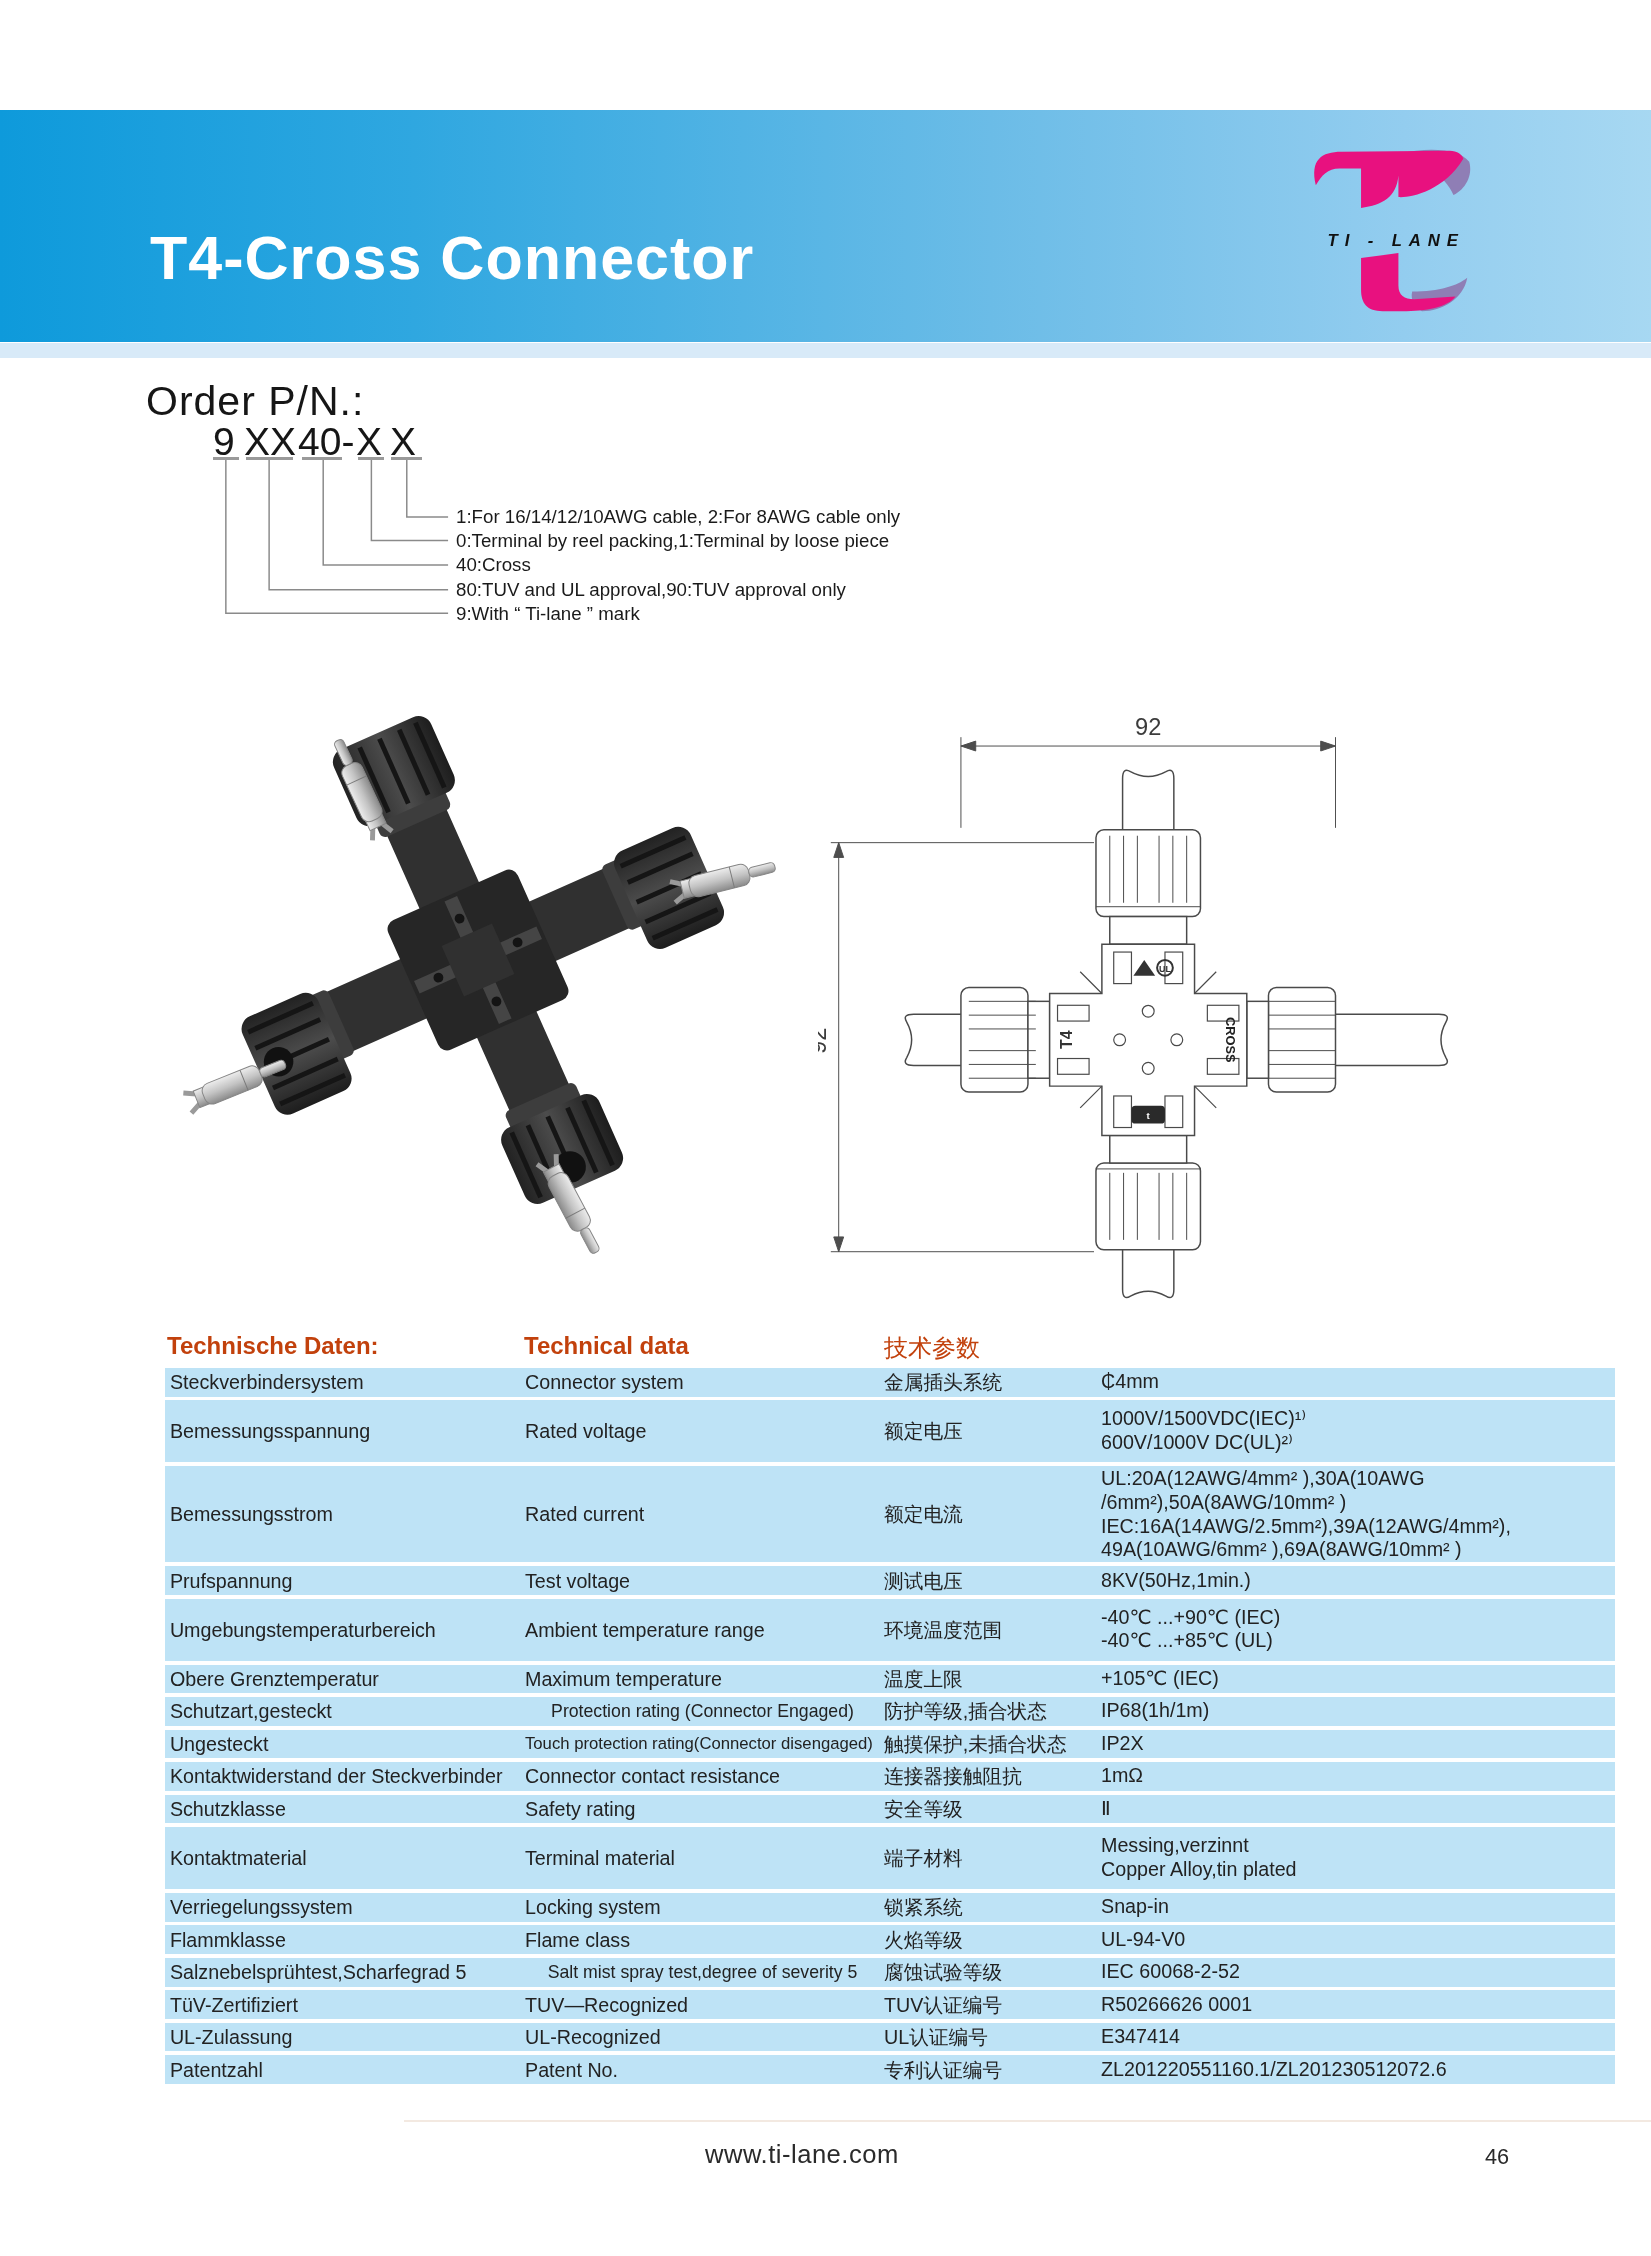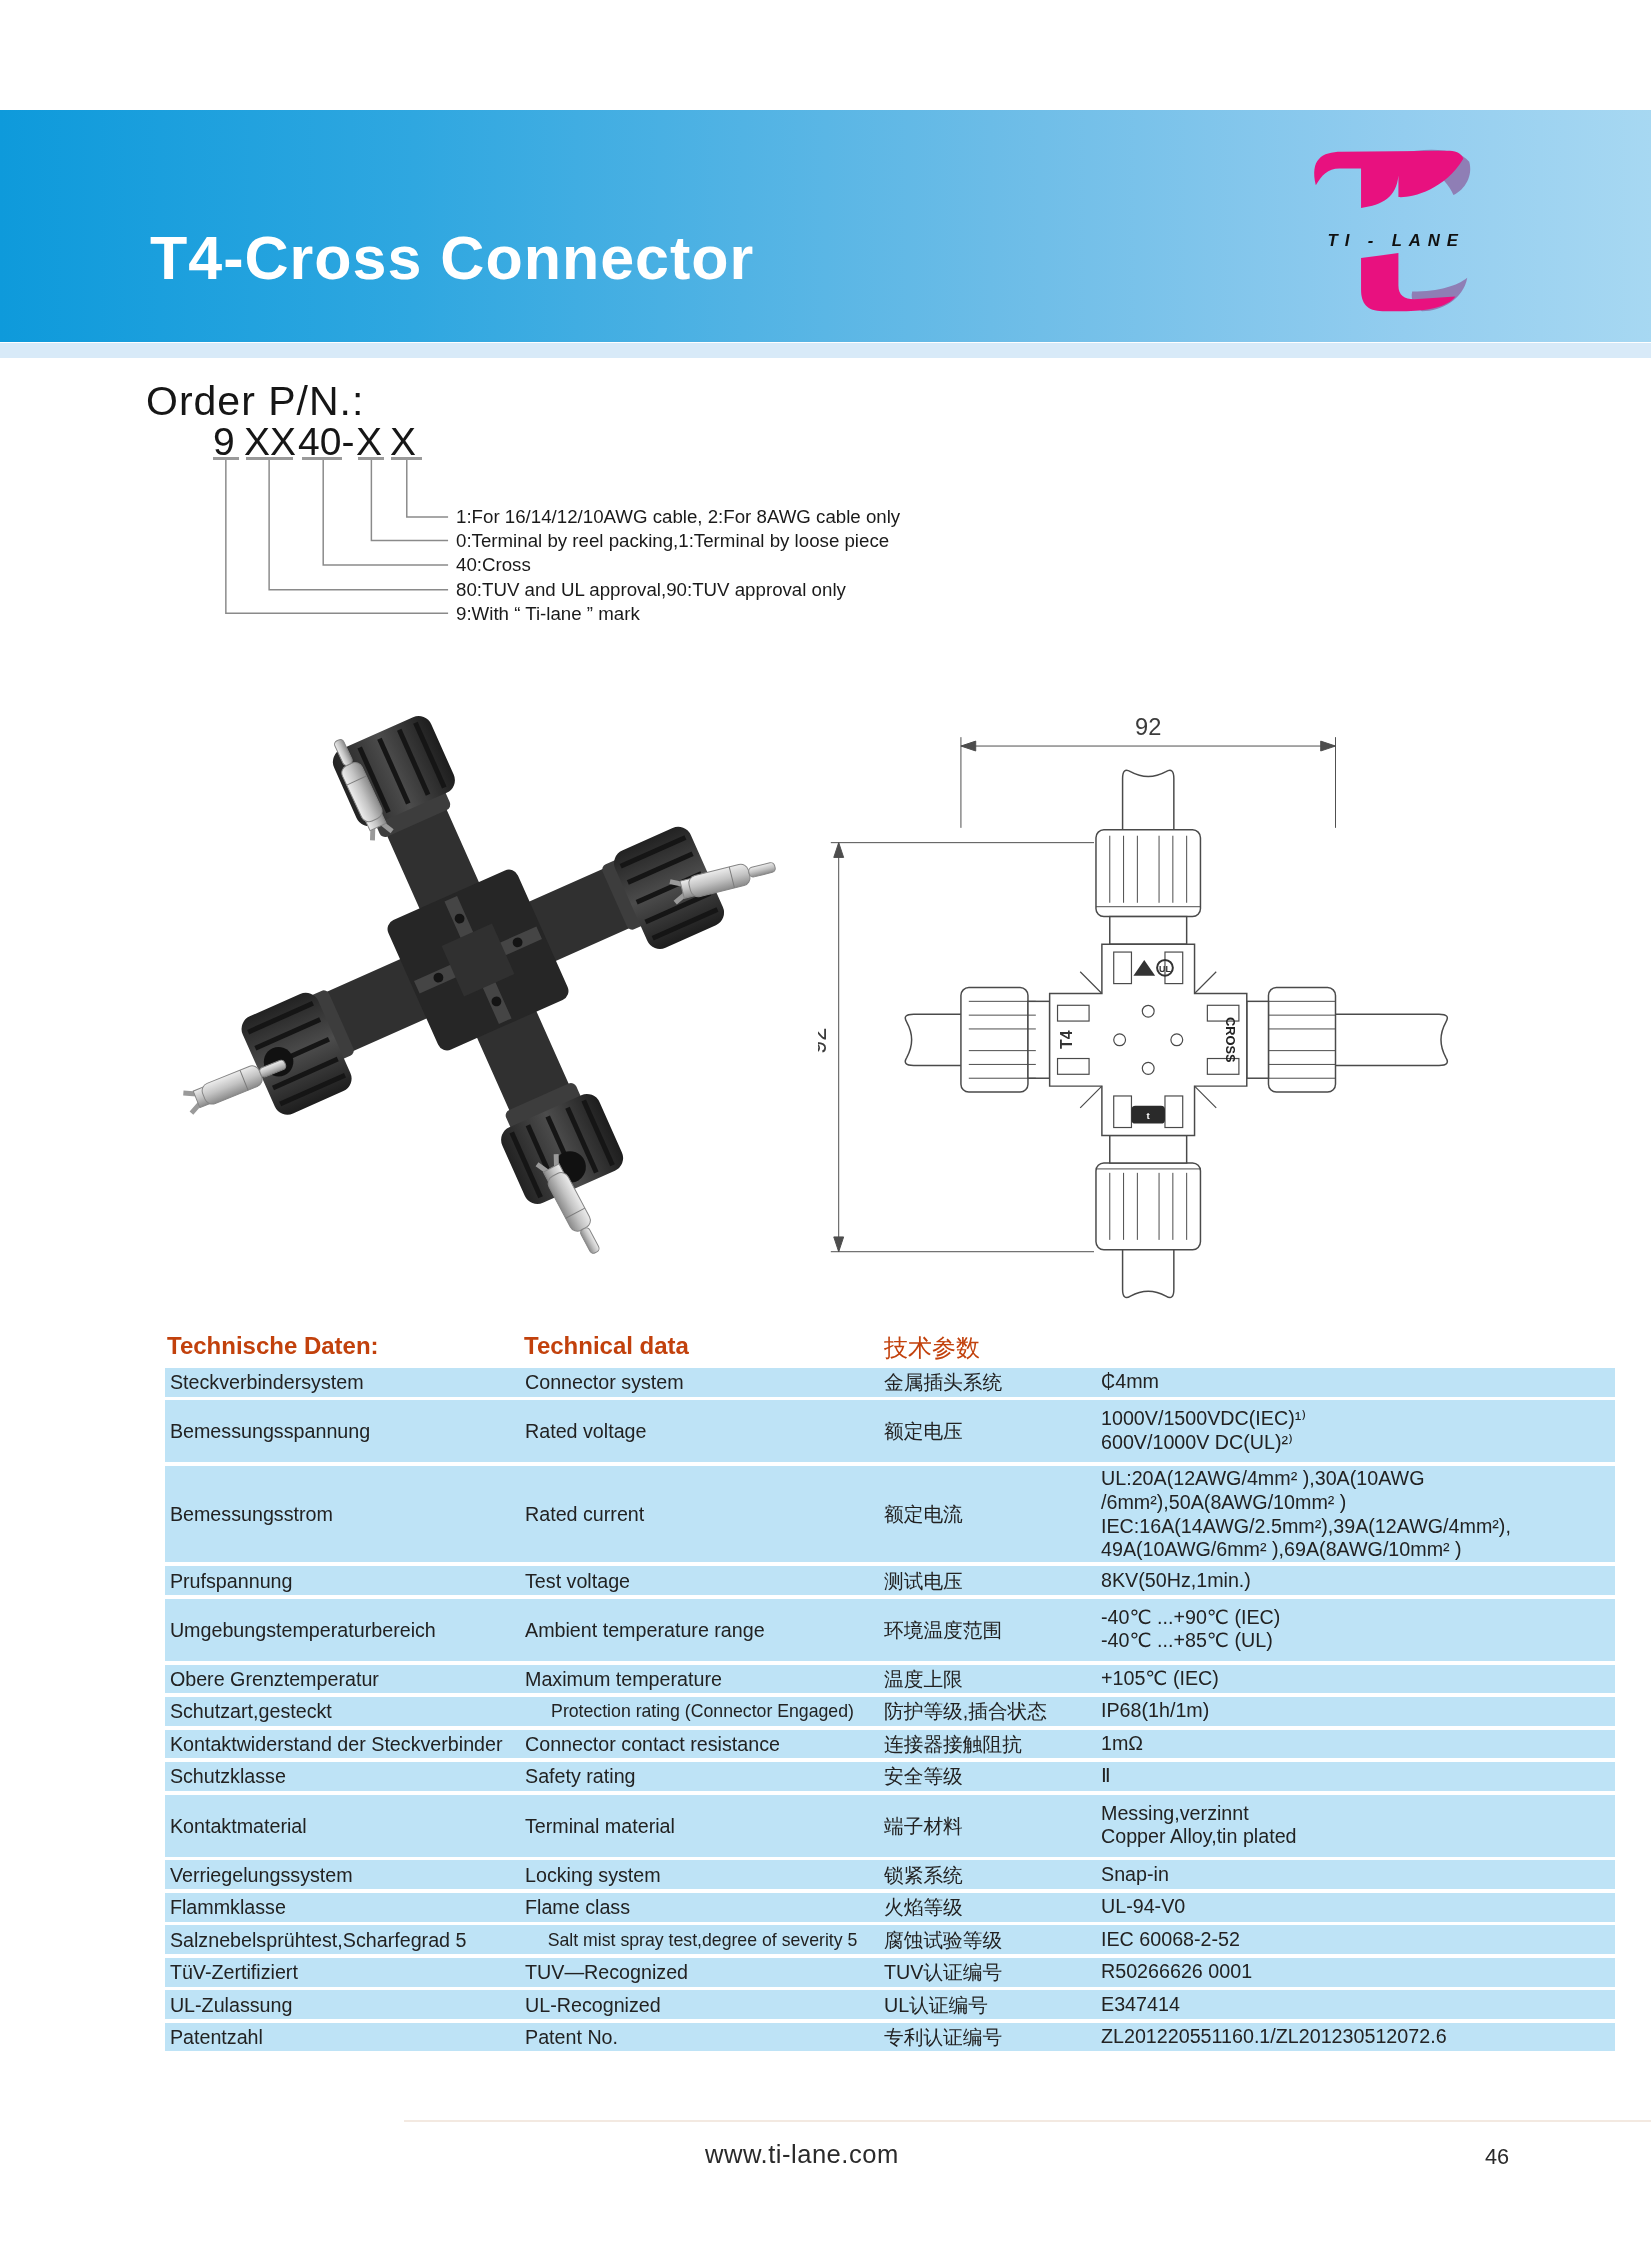--- a/index.html
+++ b/index.html
@@ -332,20 +332,28 @@
       </div>
       <div class="t-row s">
         <div class="cell c-de">Schutzart,gesteckt</div>
         <div class="cell c-en en-m">Protection rating (Connector Engaged)</div>
         <div class="cell c-zh">防护等级,插合状态</div>
         <div class="cell c-val">
           <div>IP68(1h/1m)</div>
         </div>
       </div>
       <div class="t-row s">
+        <div class="cell c-de">Ungesteckt</div>
+        <div class="cell c-en en-s">Touch protection rating(Connector disengaged)</div>
+        <div class="cell c-zh">触摸保护,未插合状态</div>
+        <div class="cell c-val">
+          <div>IP2X</div>
+        </div>
+      </div>
+      <div class="t-row s">
         <div class="cell c-de">Kontaktwiderstand der Steckverbinder</div>
         <div class="cell c-en">Connector contact resistance</div>
         <div class="cell c-zh">连接器接触阻抗</div>
         <div class="cell c-val">
           <div>1mΩ</div>
         </div>
       </div>
       <div class="t-row s">
         <div class="cell c-de">Schutzklasse</div>
         <div class="cell c-en">Safety rating</div>

